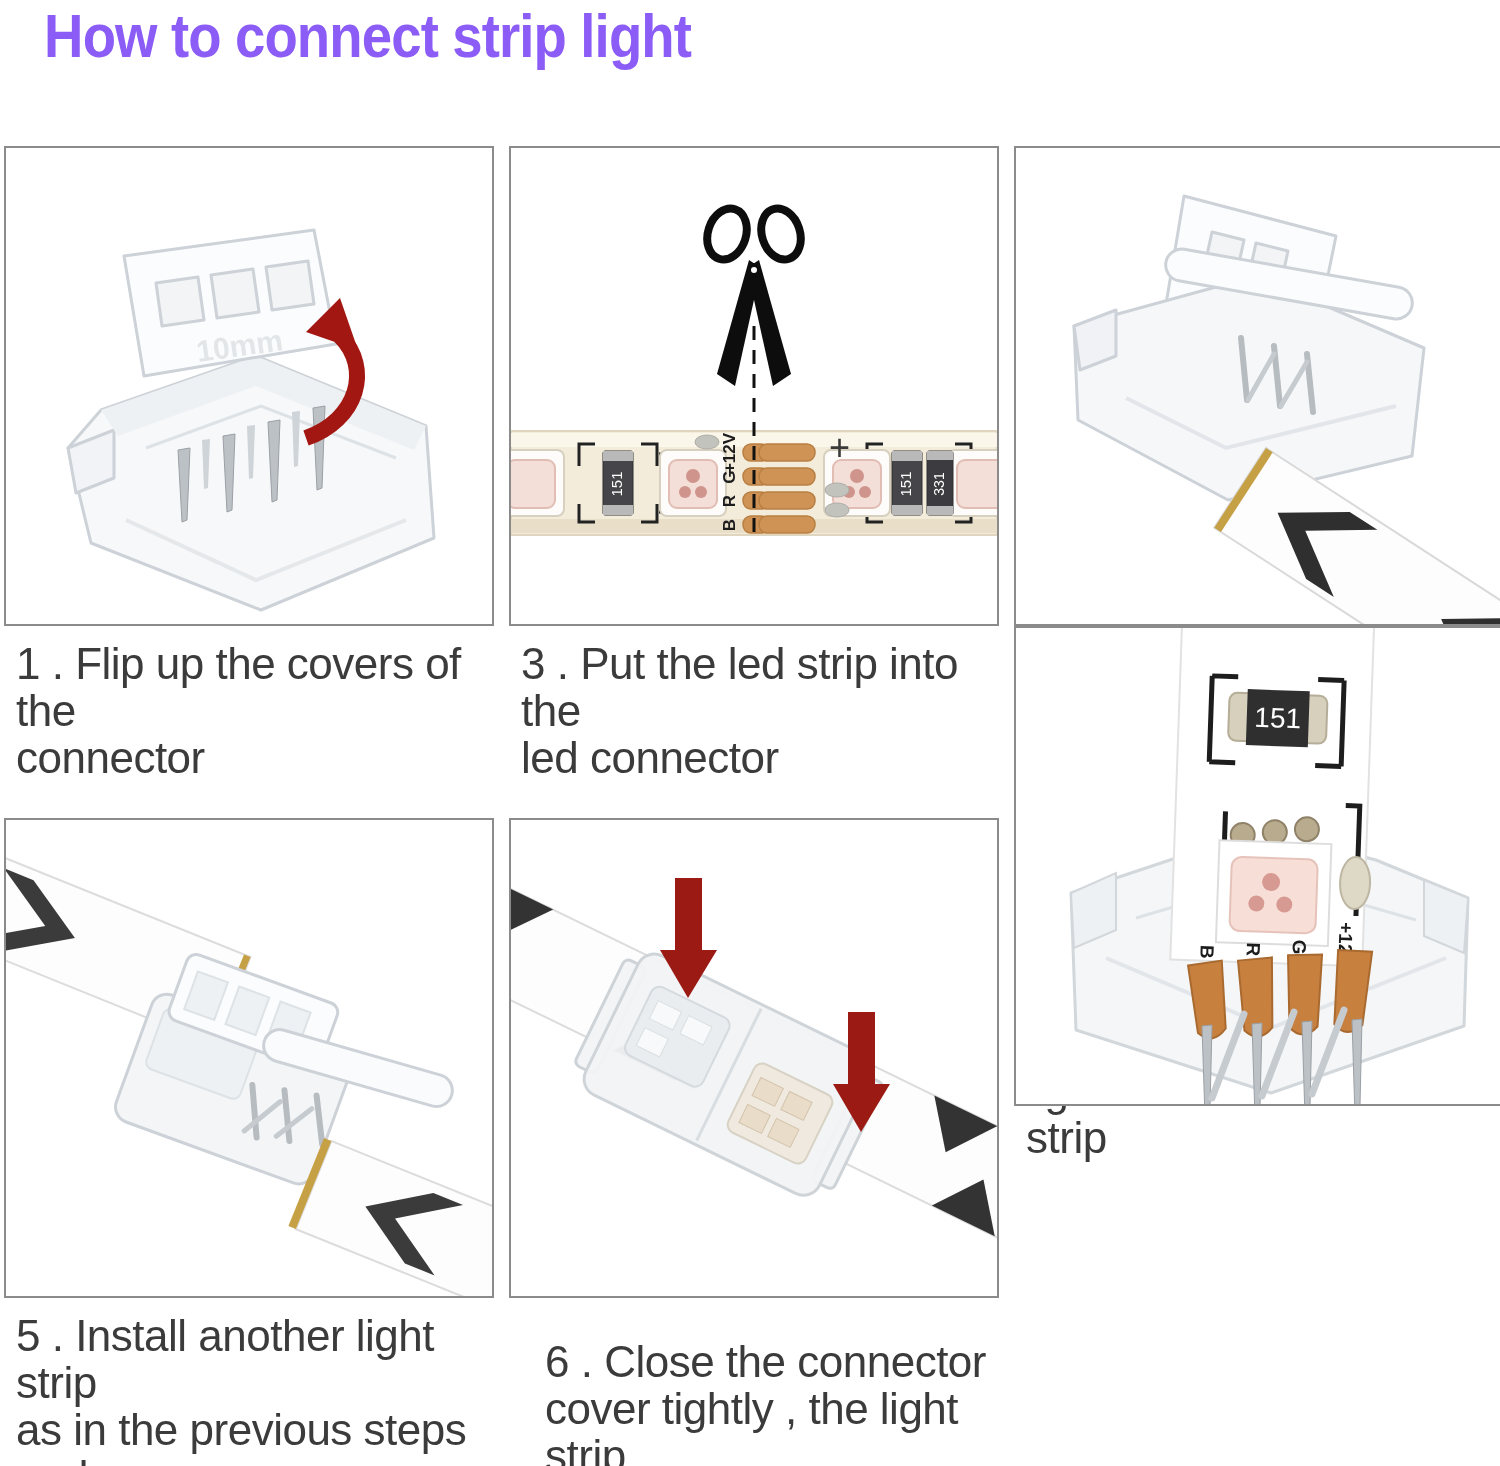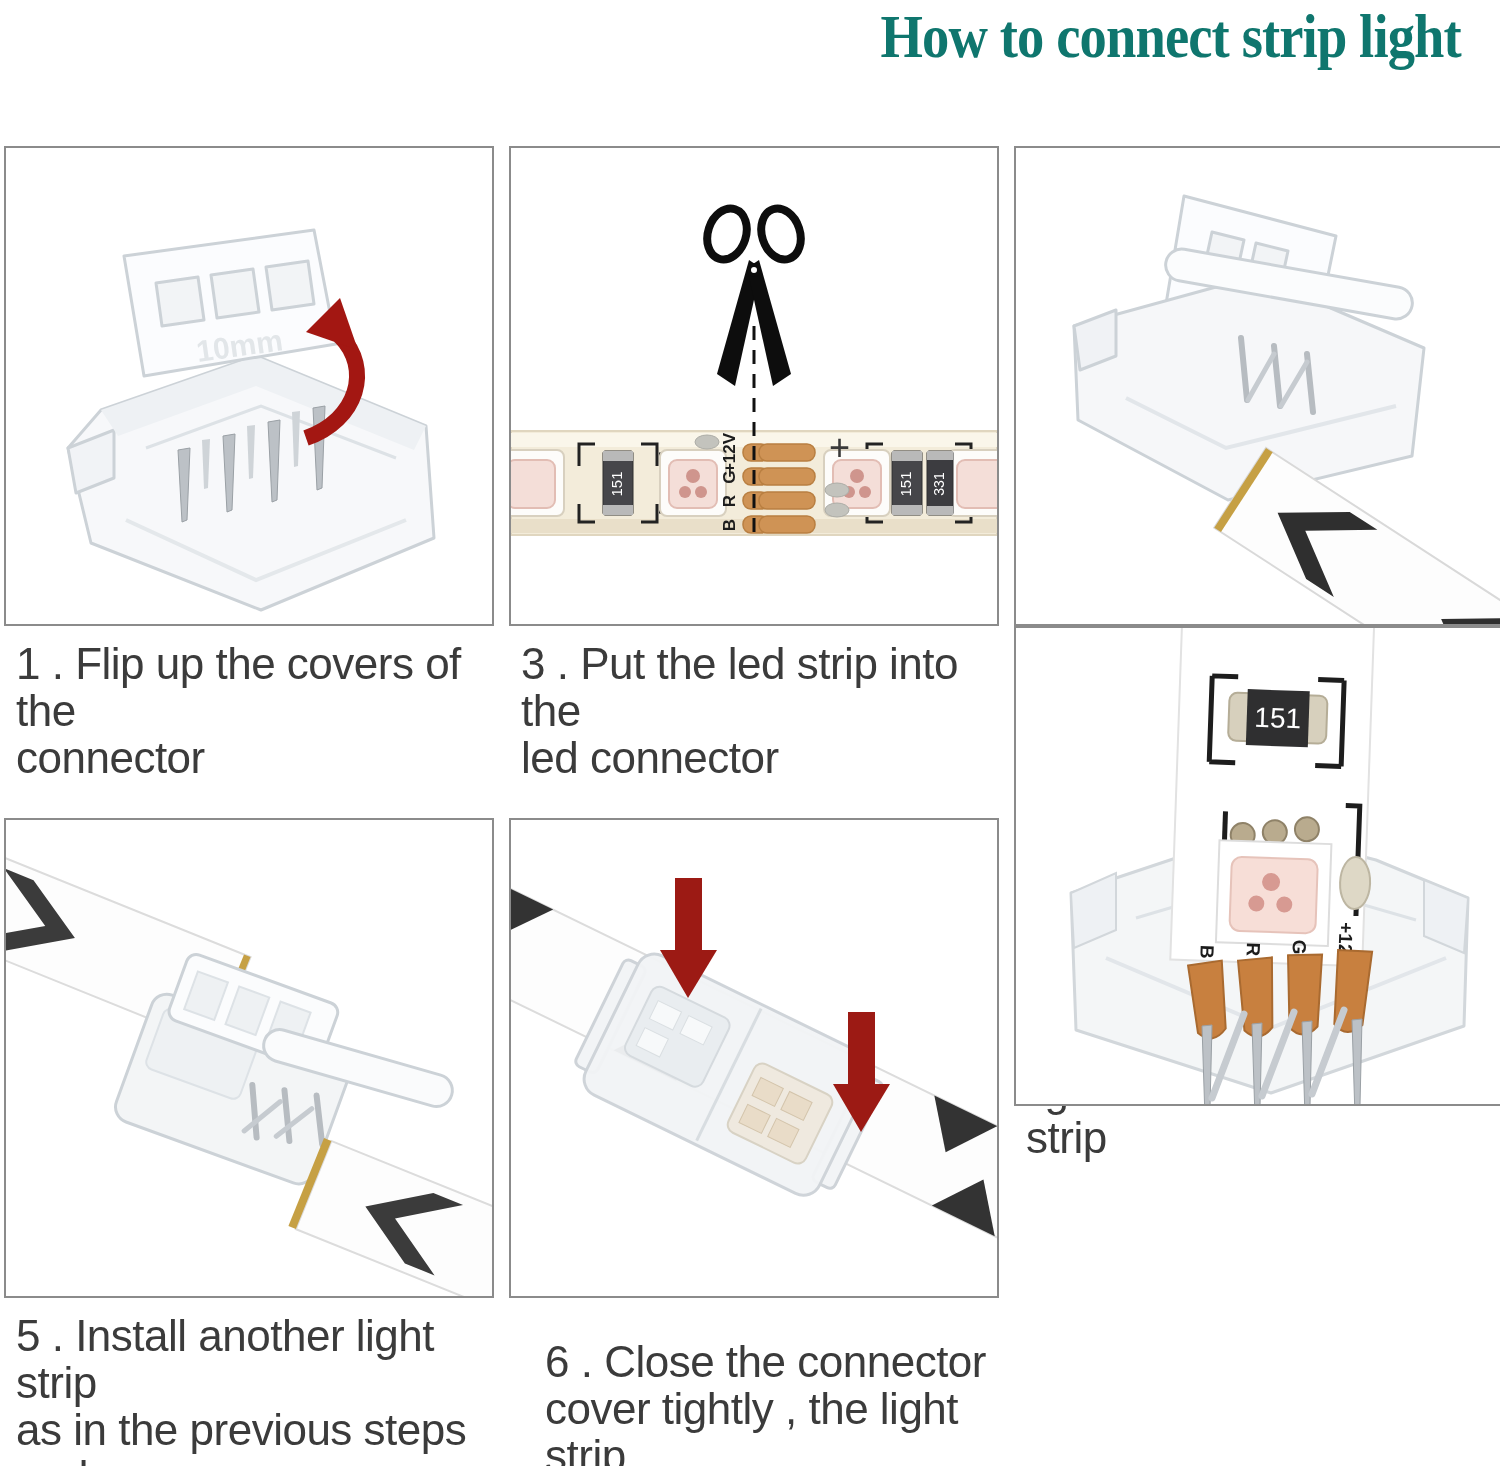--- a/index.html
+++ b/index.html
@@ -1,17 +1,17 @@
 <!DOCTYPE html>
 <html><head>
 <meta charset="utf-8">
 <style>
   html,body{margin:0;padding:0;background:#ffffff;}
   body{width:1500px;height:1466px;font-family:"Liberation Sans",sans-serif;overflow:hidden;}
-  h1{margin:6px 0 0;text-align:right;line-height:60px;font-size:62px;font-weight:700;color:#0f766e;font-family:Liberation Serif, serif;}
+  h1{margin:6px 0 0;text-align:left;line-height:60px;font-size:62px;font-weight:700;color:#8b5cf6;}
   h1 .squeeze{display:inline-block;transform:scaleX(.88);transform-origin:50% 50%;letter-spacing:-1px;white-space:nowrap;}
   .grid{margin-top:80px;padding-left:4px;display:grid;grid-template-columns:490px 490px 490px;
         grid-template-rows:480px 192px 480px auto;column-gap:15px;}
   .panel{margin:0;box-sizing:border-box;width:490px;height:480px;border:2px solid #8b8b8b;
          background:#fff;overflow:hidden;position:relative;}
   .panel svg{display:block;}
   .caption{box-sizing:border-box;padding:14px 6px 16px 12px;font-size:44px;line-height:47px;
            letter-spacing:-0.5px;color:#3b3b3b;white-space:pre-line;font-weight:400;}
   .caption.c6{padding-top:40px;padding-left:36px;}
   svg text{font-family:"Liberation Sans",sans-serif;}

